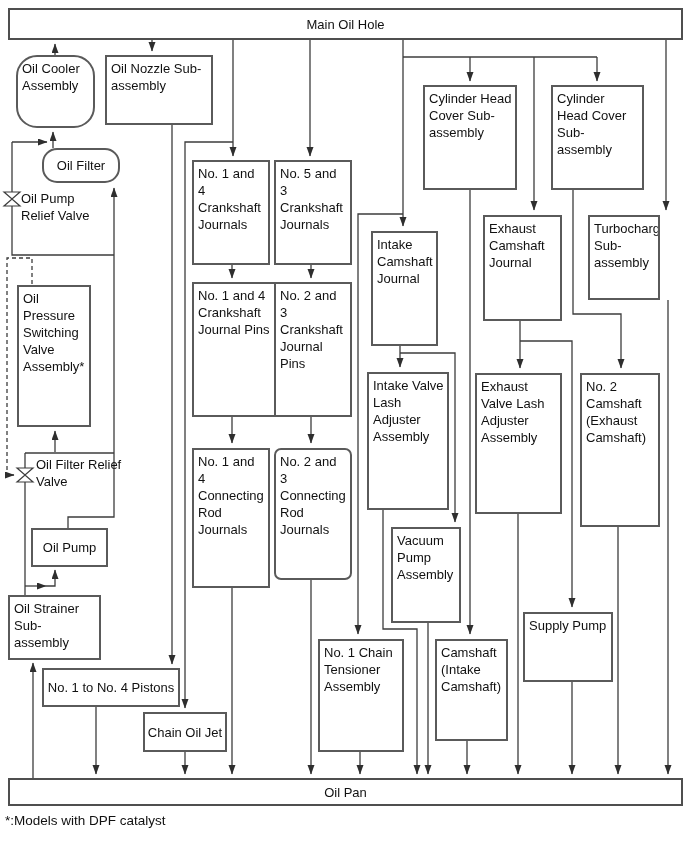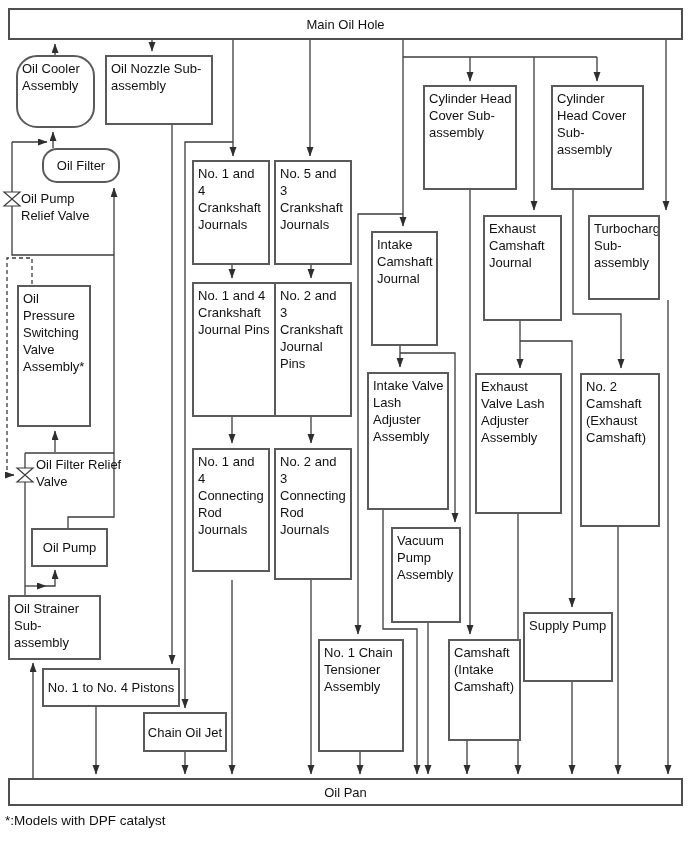--- a/index.html
+++ b/index.html
@@ -101,33 +101,33 @@
   <div class="node center" style="left:143px;top:712px;width:84px;height:40px;">Chain Oil Jet</div>
 
   <div class="node" style="left:192px;top:160px;width:78px;height:105px;">No. 1 and 4 Crankshaft Journals</div>
 
   <div class="node" style="left:274px;top:160px;width:78px;height:105px;">No. 5 and 3 Crankshaft Journals</div>
 
   <div class="node" style="left:192px;top:282px;width:100px;height:135px;">No. 1 and 4 Crankshaft Journal Pins</div>
 
   <div class="node" style="left:274px;top:282px;width:78px;height:135px;">No. 2 and 3 Crankshaft Journal Pins</div>
 
-  <div class="node" style="left:192px;top:448px;width:78px;height:124px;">No. 1 and 4 Connecting Rod Journals</div>
+  <div class="node" style="left:192px;top:448px;width:78px;height:140px;">No. 1 and 4 Connecting Rod Journals</div>
 
-  <div class="node" style="left:274px;top:448px;width:78px;height:132px;">No. 2 and 3 Connecting Rod Journals</div>
+  <div class="node" style="left:274px;top:448px;width:78px;height:132px;border-radius:7px;">No. 2 and 3 Connecting Rod Journals</div>
 
   <div class="node" style="left:371px;top:231px;width:67px;height:115px;">Intake Camshaft Journal</div>
 
   <div class="node" style="left:367px;top:372px;width:82px;height:138px;">Intake Valve Lash Adjuster Assembly</div>
 
   <div class="node" style="left:391px;top:527px;width:70px;height:96px;">Vacuum Pump Assembly</div>
 
   <div class="node" style="left:318px;top:639px;width:86px;height:113px;">No. 1 Chain Tensioner Assembly</div>
 
-  <div class="node" style="left:448px;top:639px;width:73px;height:102px;">Camshaft (Intake Camshaft)</div>
+  <div class="node" style="left:435px;top:639px;width:73px;height:102px;">Camshaft (Intake Camshaft)</div>
 
   <div class="node" style="left:423px;top:85px;width:94px;height:105px;">Cylinder Head Cover Sub-assembly</div>
 
   <div class="node" style="left:551px;top:85px;width:93px;height:105px;">Cylinder Head Cover Sub-assembly</div>
 
   <div class="node" style="left:483px;top:215px;width:79px;height:106px;">Exhaust Camshaft Journal</div>
 
   <div class="node" style="left:475px;top:373px;width:87px;height:141px;">Exhaust Valve Lash Adjuster Assembly</div>
 
   <div class="node" style="left:580px;top:373px;width:80px;height:154px;">No. 2 Camshaft (Exhaust Camshaft)</div>

